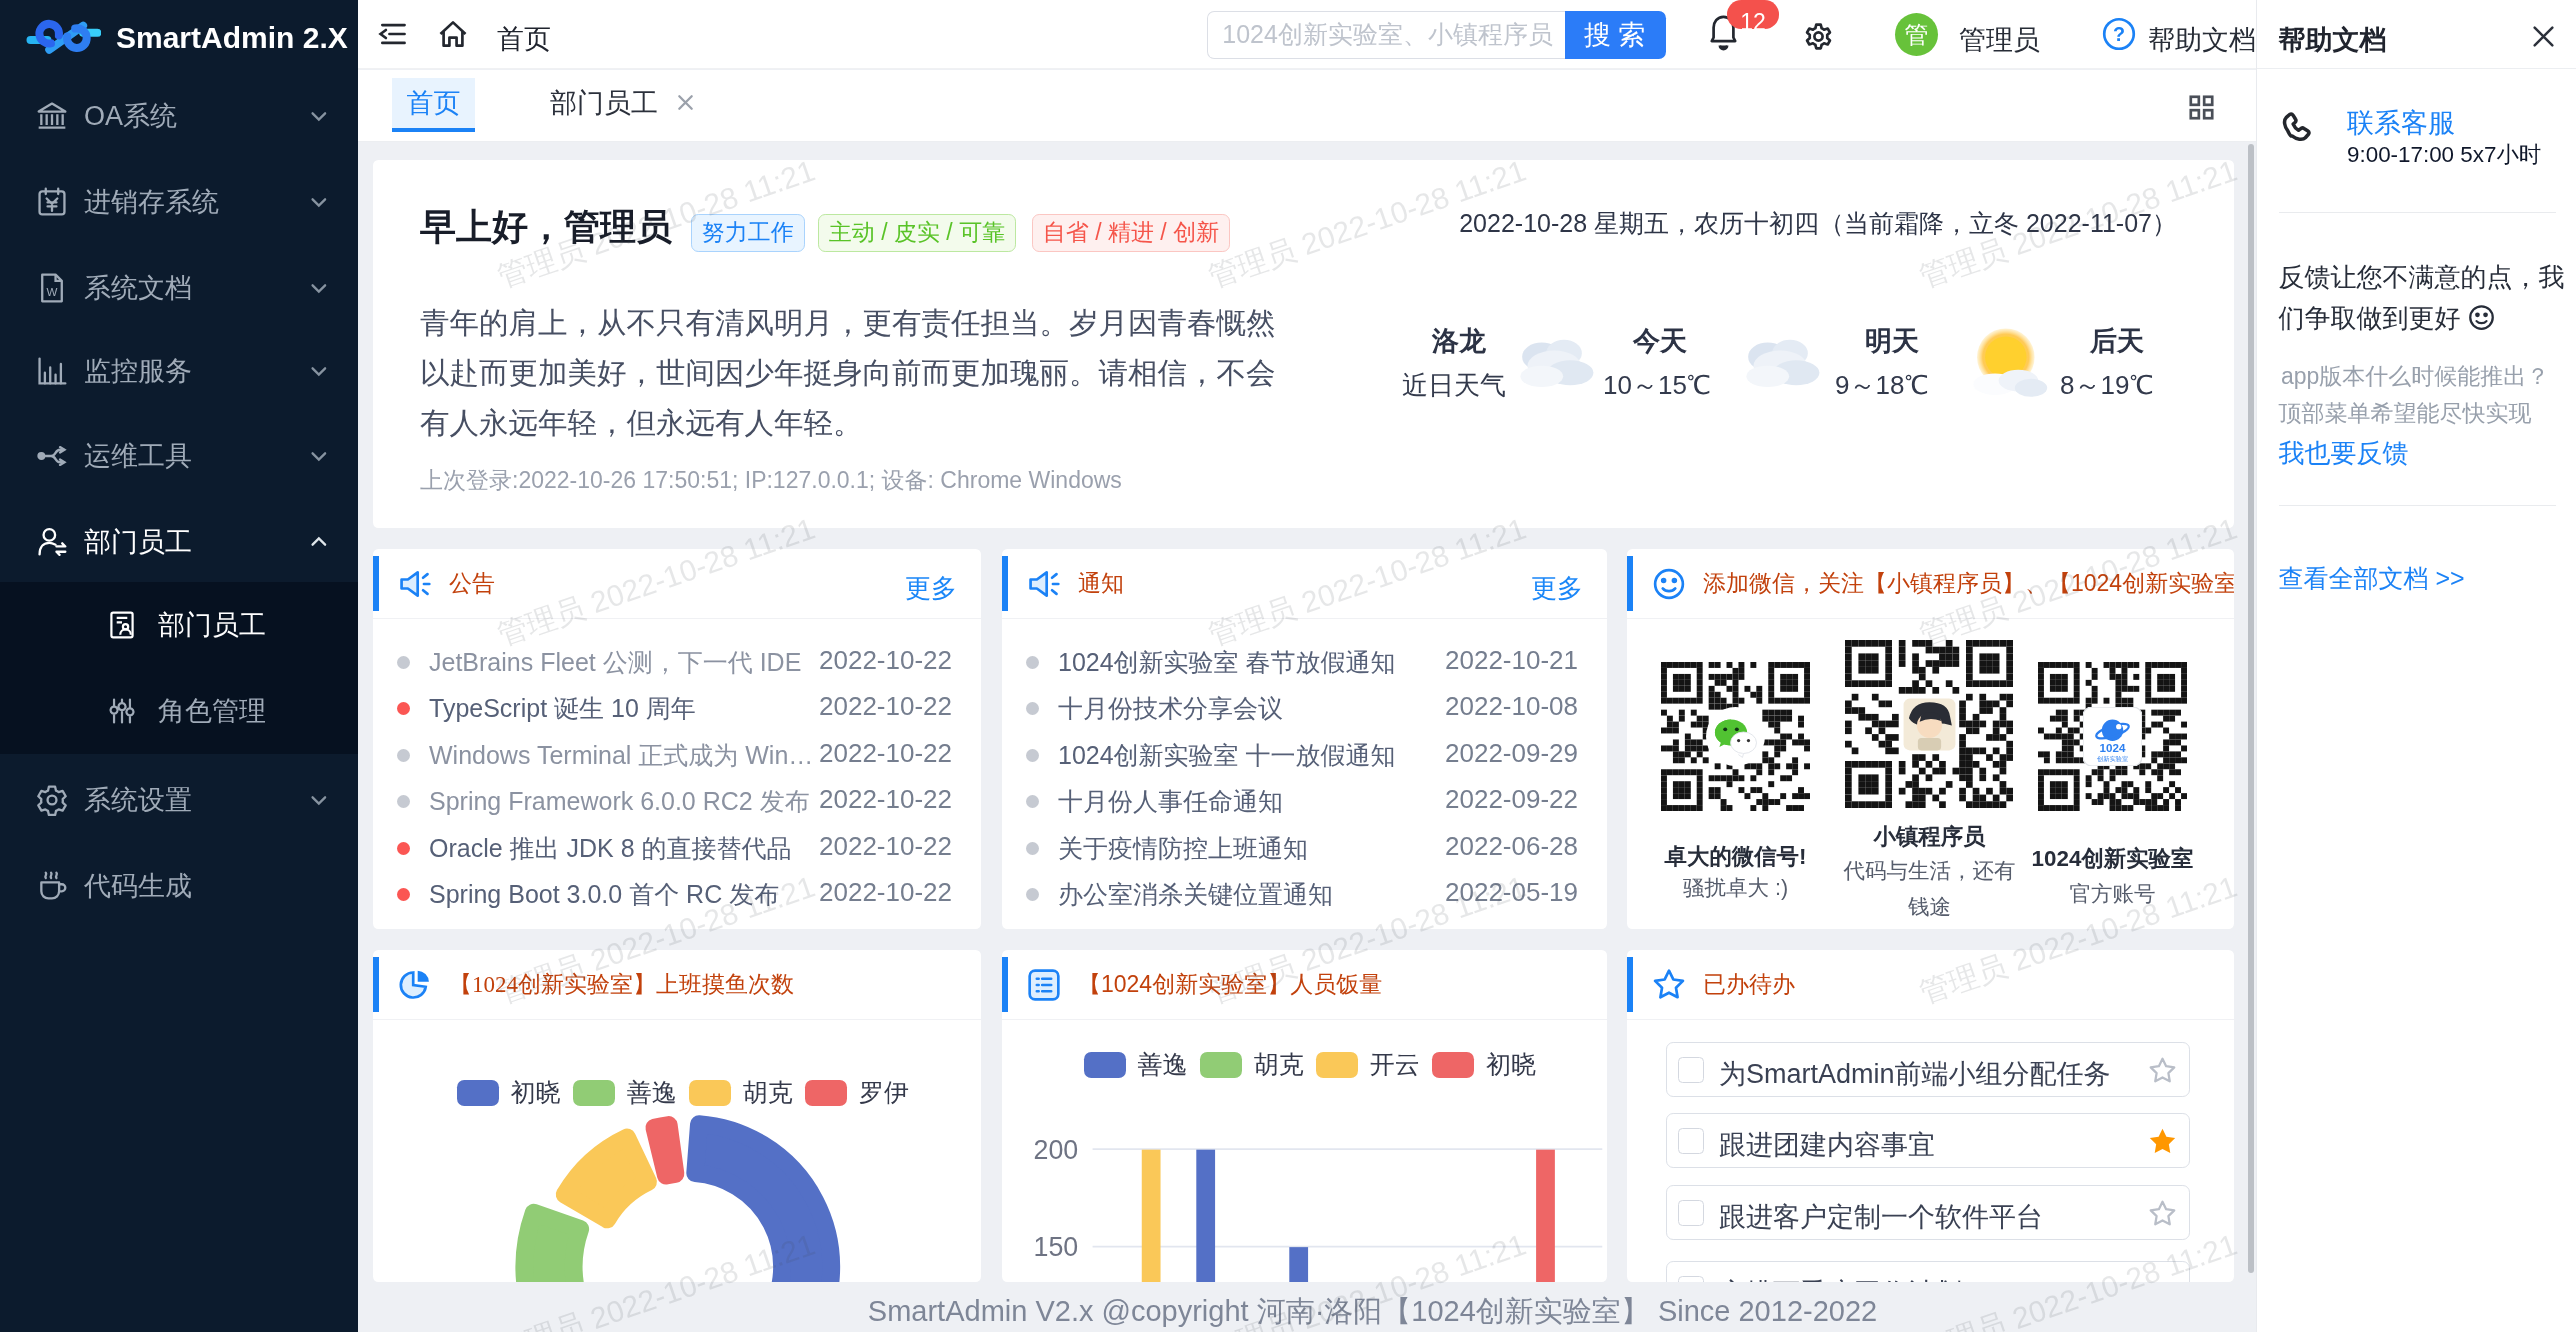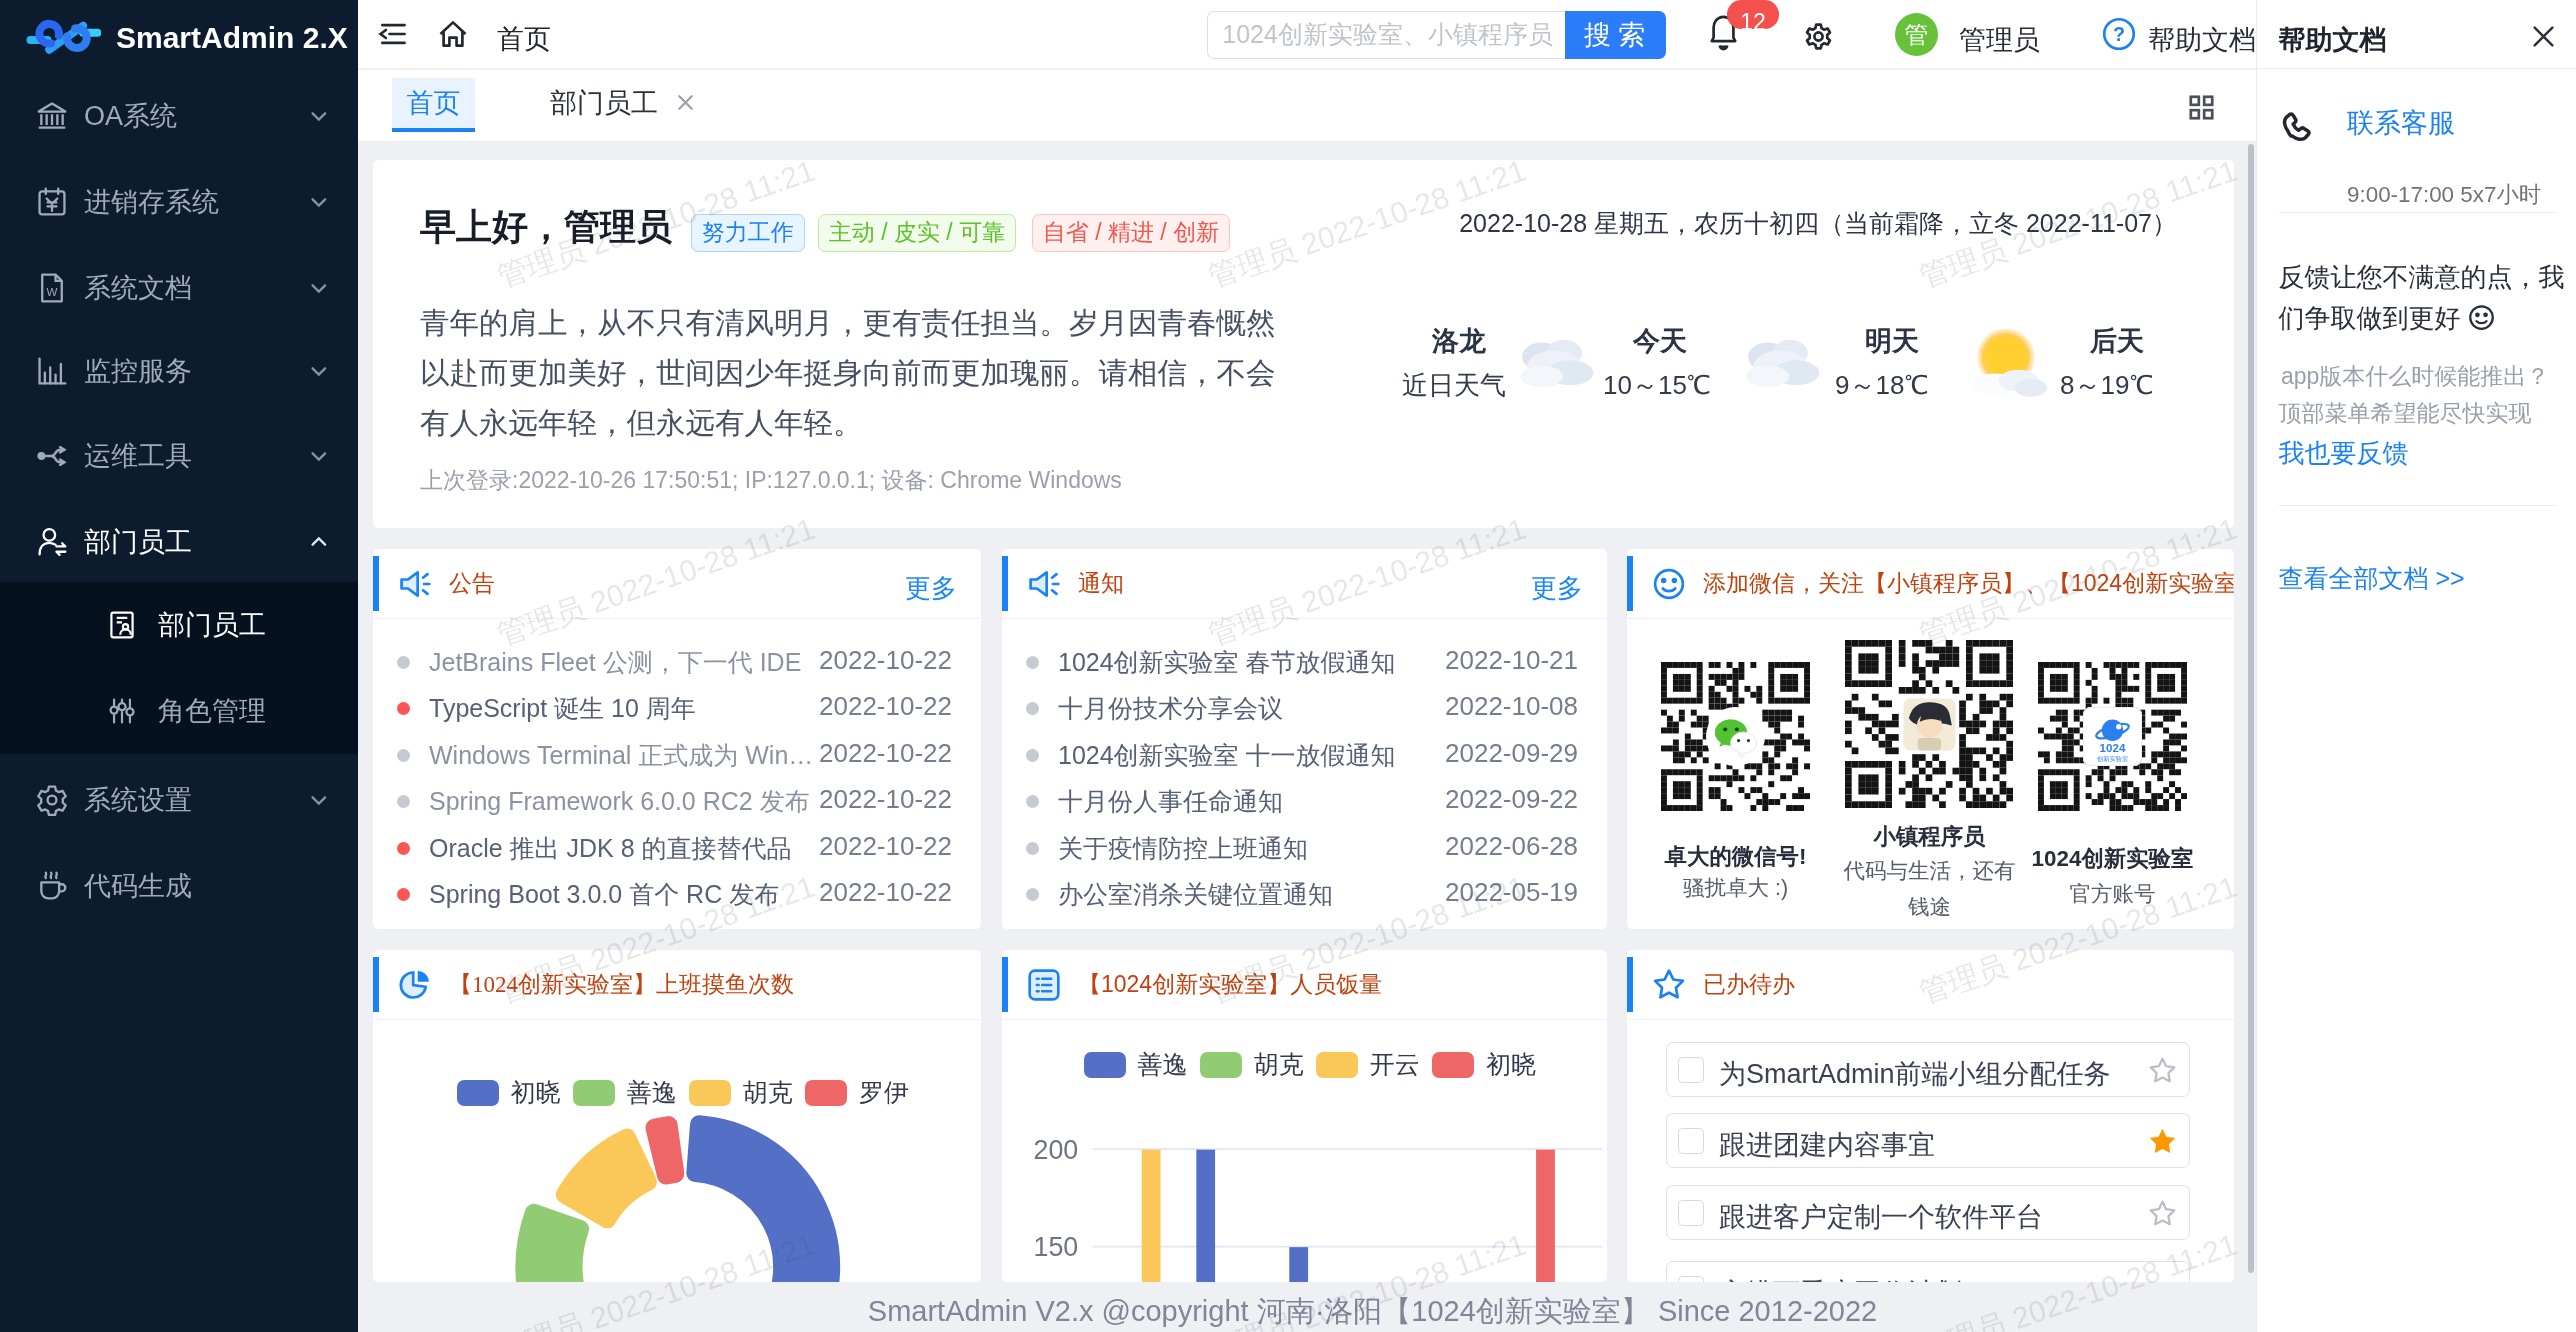--- a/index.html
+++ b/index.html
@@ -88,21 +88,21 @@
 .qrcap1{position:absolute;font-size:22.4px;font-weight:bold;color:#272d3a;text-align:center;white-space:nowrap;}
 .qrcap2{position:absolute;font-size:21.5px;color:#565d6c;text-align:center;white-space:nowrap;}
 
 #panel{position:absolute;left:2256px;top:0;width:320px;height:1333px;background:#fff;border-left:0.9px solid #e8eaee;z-index:25;}
 #ptitle{position:absolute;left:21.5px;top:21.5px;font-size:27px;font-weight:bold;color:#20242e;white-space:nowrap;}
 #pclose{position:absolute;right:21.5px;top:25px;}
 #phd{position:absolute;left:0;top:68px;width:320px;border-top:0.9px solid #eceef1;}
 .pdiv{position:absolute;left:21.5px;width:277px;border-top:0.9px solid #e9ebee;}
 #phone{position:absolute;left:21.5px;top:106px;width:39px;height:41px;}
 #plink1{position:absolute;left:90px;top:105px;font-size:27px;color:#1b82f6;white-space:nowrap;}
-#phours{position:absolute;left:90px;top:139px;font-size:22.4px;color:#737373;white-space:nowrap;margin-top:40px;}
+#phours{position:absolute;left:90px;top:139px;font-size:22.4px;color:#0f172a;white-space:nowrap;}
 #pfb{position:absolute;left:21.5px;top:257px;font-size:26px;line-height:41px;color:#272d39;width:295px;}
 #pq1{position:absolute;left:24px;top:361px;font-size:23px;color:#98a0ac;white-space:nowrap;}
 #pq2{position:absolute;left:21.5px;top:398px;font-size:23px;color:#98a0ac;white-space:nowrap;}
 #plink2{position:absolute;left:21.5px;top:436px;font-size:26px;color:#1b82f6;white-space:nowrap;}
 #plink3{position:absolute;left:21.5px;top:562px;font-size:25px;color:#1b82f6;white-space:nowrap;}
 
 #sthumb{position:absolute;left:2248px;top:144px;width:6.3px;height:1129px;background:#bcc0c6;border-radius:3.6px;z-index:26;}
 
 #wm{position:absolute;left:358px;top:68px;width:1898px;height:1265px;z-index:40;pointer-events:none;overflow:hidden;}
 #wm div{position:absolute;width:376px;font-size:30px;color:rgba(60,66,80,0.13);white-space:nowrap;transform:rotate(-19deg);transform-origin:0 50%;}

